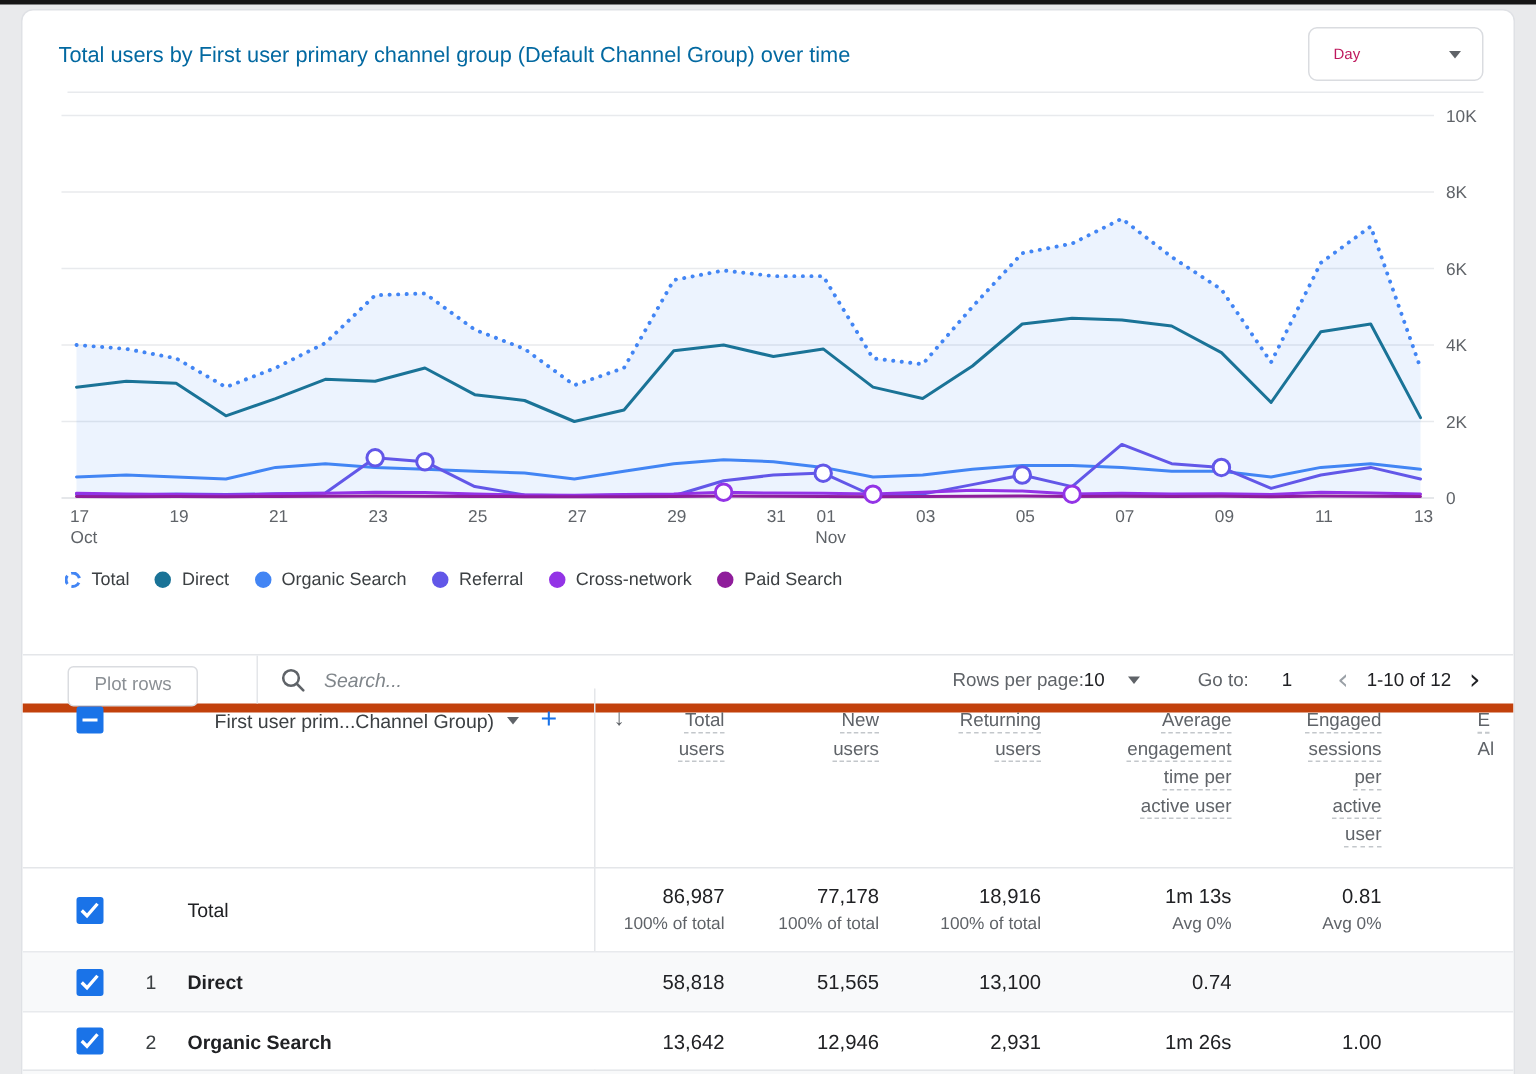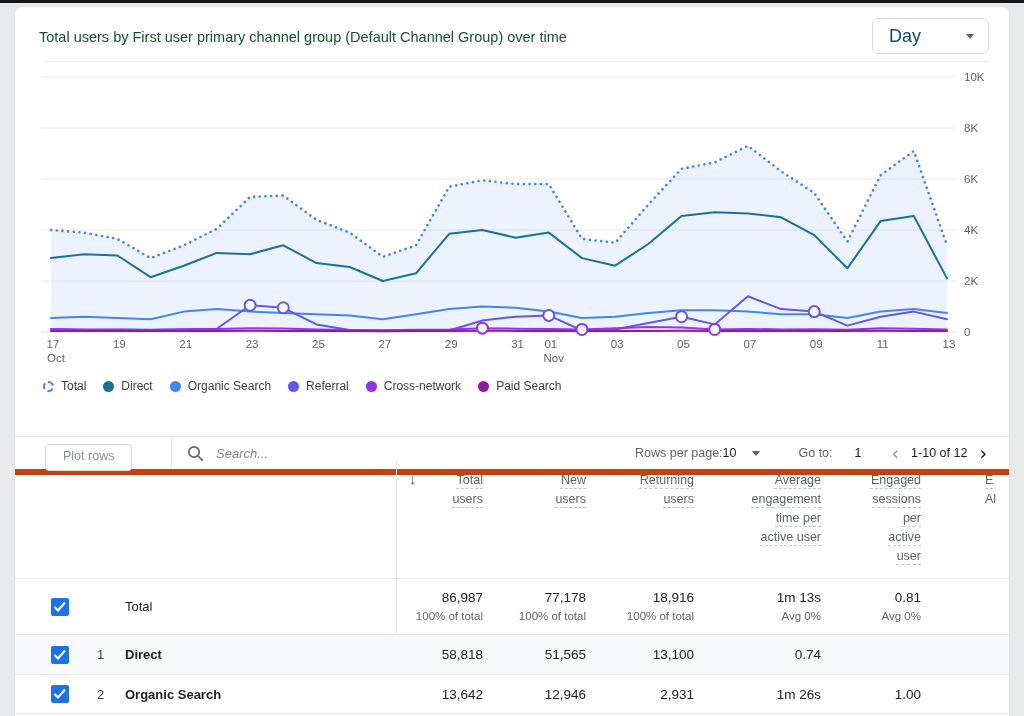--- a/index.html
+++ b/index.html
@@ -1,25 +1,25 @@
 <!DOCTYPE html>
 <html><head>
 <meta charset="utf-8">
 <style>
   html,body{margin:0;padding:0;}
   .page{position:relative;width:1024px;height:716px;background:#e9eaec;overflow:hidden;
         font-family:"Liberation Sans",sans-serif;-webkit-font-smoothing:antialiased;}
   .top-strip{position:absolute;left:0;top:0;width:1024px;height:3px;background:#161616;}
   .card{position:absolute;left:14px;top:6px;width:996px;height:740px;background:#fff;
         border:1px solid #dfe1e5;border-radius:8px;box-sizing:border-box;overflow:hidden;position:absolute;}
-  .card-title{position:absolute;left:24px;top:22px;font-size:14.5px;color:#14532d;}
+  .card-title{position:absolute;left:24px;top:22px;font-size:14.5px;color:#0369a1;}
   .day-select{position:absolute;right:20px;top:11px;width:117px;height:36px;border:1px solid #dadce0;
         border-radius:6px;box-sizing:border-box;display:flex;align-items:center;justify-content:space-between;
         padding:0 14px 0 16px;cursor:pointer;background:#fff;}
-  .day-select .lbl{font-size:18px;color:#0c4a6e;}
+  .day-select .lbl{font-size:10px;color:#be185d;}
   .caret{width:0;height:0;border-left:4.5px solid transparent;border-right:4.5px solid transparent;
         border-top:5px solid #5f6368;}
   .hdr-divider{position:absolute;left:30px;right:20px;top:54px;height:1px;background:#e8eaed;}
   #chart-svg{position:absolute;left:0;top:56px;}
   .legend{position:absolute;left:28px;top:370px;display:flex;align-items:center;gap:17px;height:18px;}
   .legend-item{display:flex;align-items:center;gap:7px;cursor:pointer;}
   .legend-item .dot{width:11px;height:11px;border-radius:50%;box-sizing:border-box;}
   .legend-item .dot.dashed{background:#fff;border:2px dashed #4285f4;}
   .legend-item .lab{font-size:12px;color:#3c4043;}
 
@@ -193,20 +193,28 @@
 engagement
 time per
 active user</div>
       <div class="th-metric">Engaged
 sessions
 per
 active
 user</div>
       <div></div>
     </div>
+    <div class="dim-header">
+      <span class="checkbox">
+          <span class="minus"></span>
+        </span>
+      <span class="dim-label">First user prim...Channel Group)</span>
+      <span class="caret dim-caret"></span>
+      <span class="plus">+</span>
+    </div>
     <div class="sort-arrow">↓</div>
     <div class="clip-col">
       <div class="u">E</div>
       <div>Al</div>
     </div>
     <div class="v-divider"></div>
 
     <div class="row row-total tgrid">
       <div class="cell-cb">
           <span class="checkbox">

